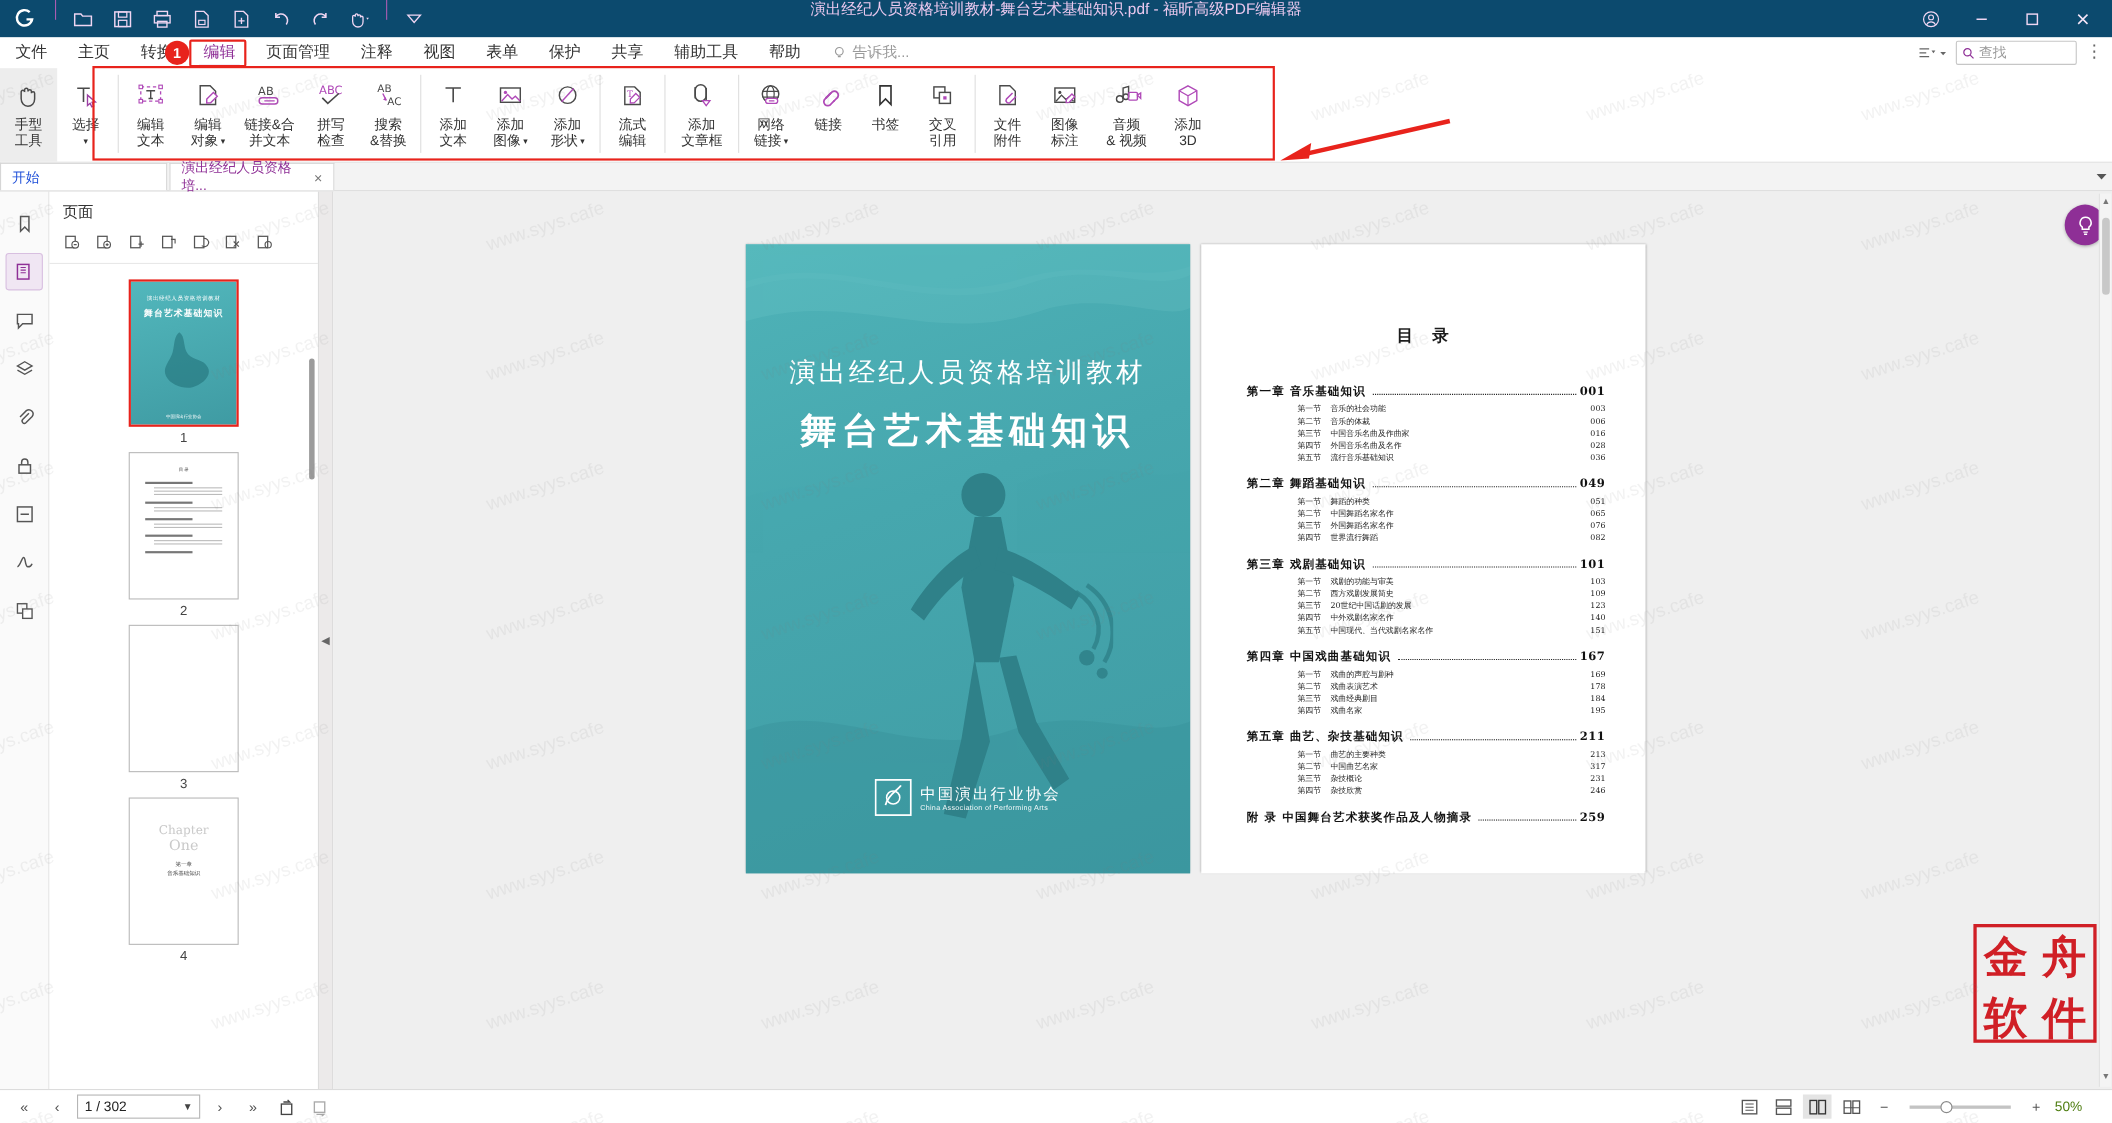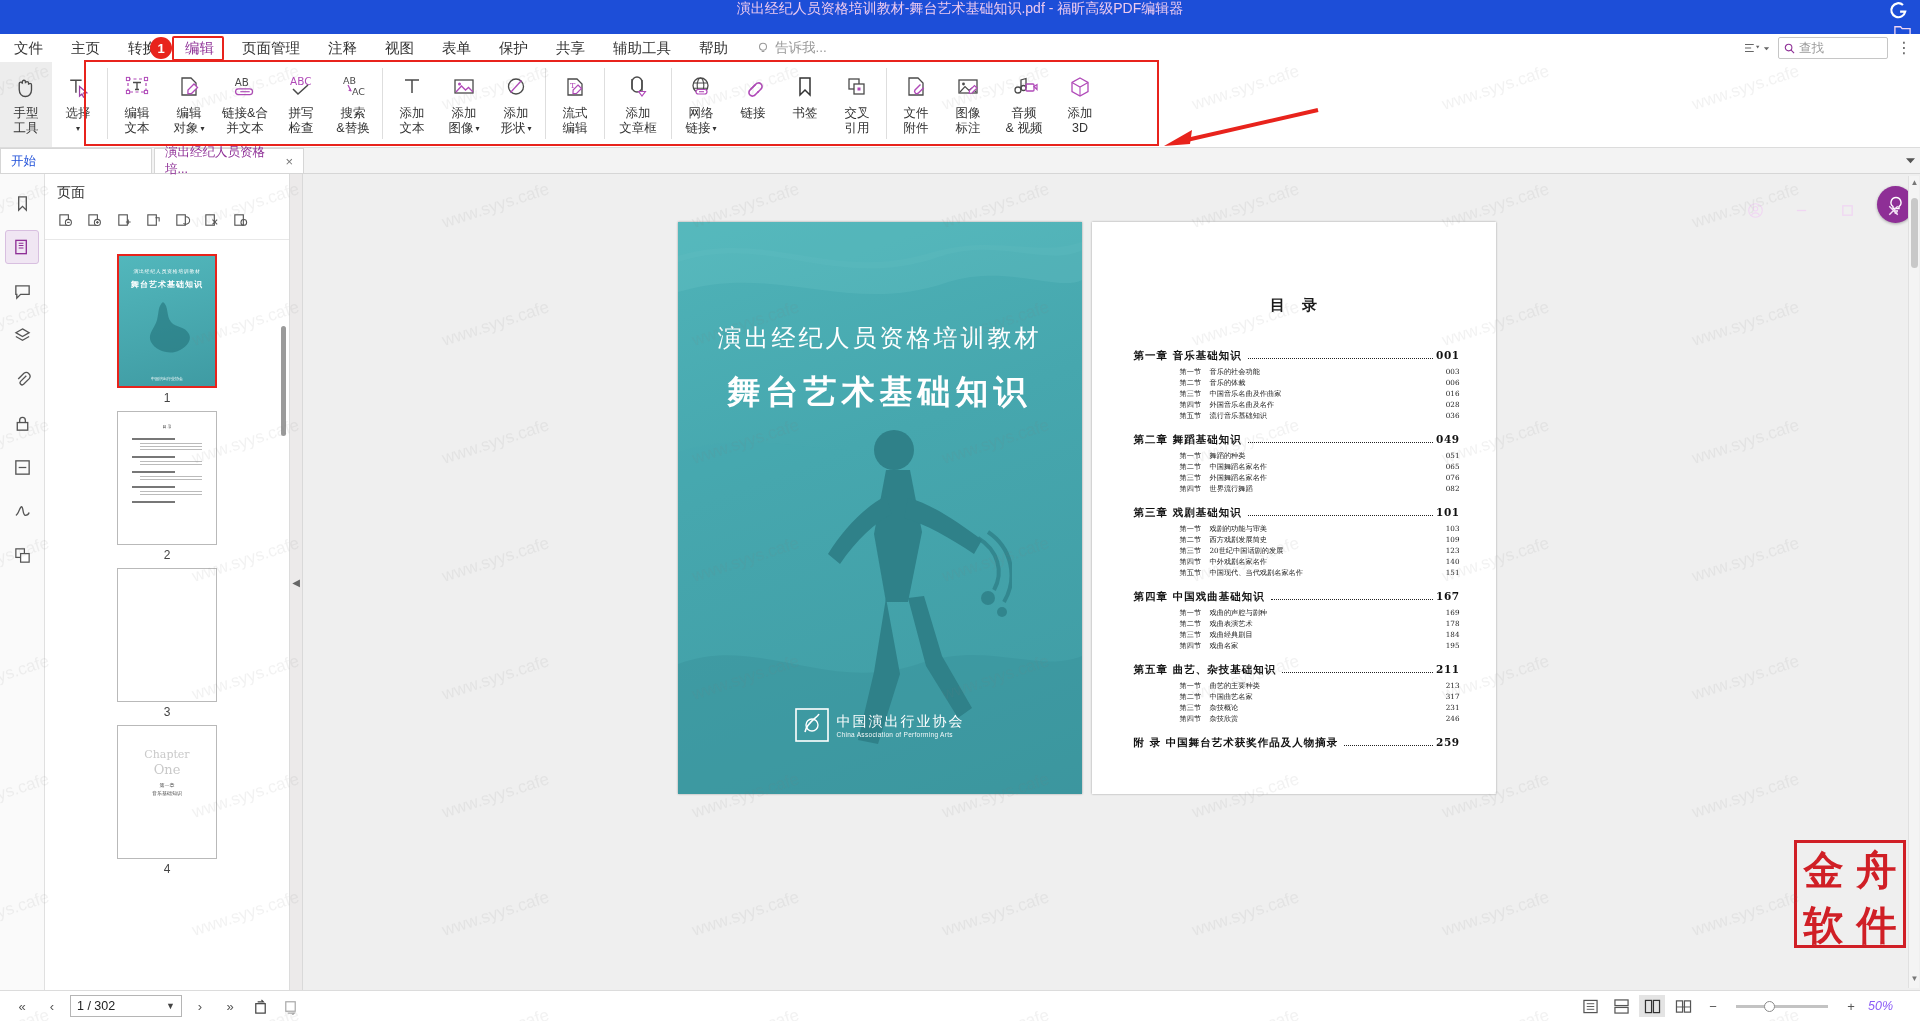--- a/index.html
+++ b/index.html
@@ -6,22 +6,22 @@
   html,body { width:1920px; height:1021px; overflow:hidden; }
   body {
     font-family: "Liberation Sans", "DejaVu Sans", sans-serif;
     background:#ffffff;
     font-size:13px;
     color:#2b2b2b;
     position:relative;
   }
   
   #titlebar {
-    height:34px; background:#1d4ed8; display:flex; align-items:flex-end;
-    position:relative; color:#f3dcf5;flex-direction:column;
+    height:34px; background:#0c4a6e; display:flex; align-items:flex-start;
+    position:relative; color:#f3dcf5;
   }
   #titlebar .logo {
     width:44px; height:34px; display:flex; align-items:center; justify-content:center;
   }
   #titlebar .logo svg { display:block; }
   .tb-divider { width:1px; height:18px; background:#ab5cb2; margin:0 6px; }
   .qicon {
     width:36px; height:34px; display:flex; align-items:center; justify-content:center;
     cursor:default;
   }
@@ -214,21 +214,21 @@
   #pagebox {
     width:112px; height:22px; border:1px solid #b5b5b5; display:flex; align-items:center;
     padding:0 6px; font-size:12.5px; color:#222; justify-content:space-between;
   }
   #statusbar .right { margin-left:auto; display:flex; align-items:center; gap:5px; }
   .vmode { width:26px; height:22px; display:flex; align-items:center; justify-content:center; }
   .vmode.sel { background:#e4e4e4; }
   #zoomtrack { width:92px; height:3px; background:#c3c3c3; position:relative; margin:0 6px; }
   #zoomknob { position:absolute; left:28px; top:-4px; width:11px; height:11px; border-radius:50%;
     background:#fff; border:1px solid #8a8a8a; }
-  #zoomval { font-size:12.5px; color:#8b5cf6; min-width:42px;font-style:italic; }
+  #zoomval { font-size:12.5px; color:#4d7c0f; min-width:42px; }
   
   .wm {
     position:absolute; color:rgba(130,130,130,.10); font-size:17px; transform:rotate(-18deg);
     pointer-events:none; user-select:none; white-space:nowrap; font-family:"Liberation Sans", sans-serif;
   }
   #wmlayer { position:absolute; inset:0; z-index:100; pointer-events:none; overflow:hidden; }
 </style>
 </head>
 <body>
 

